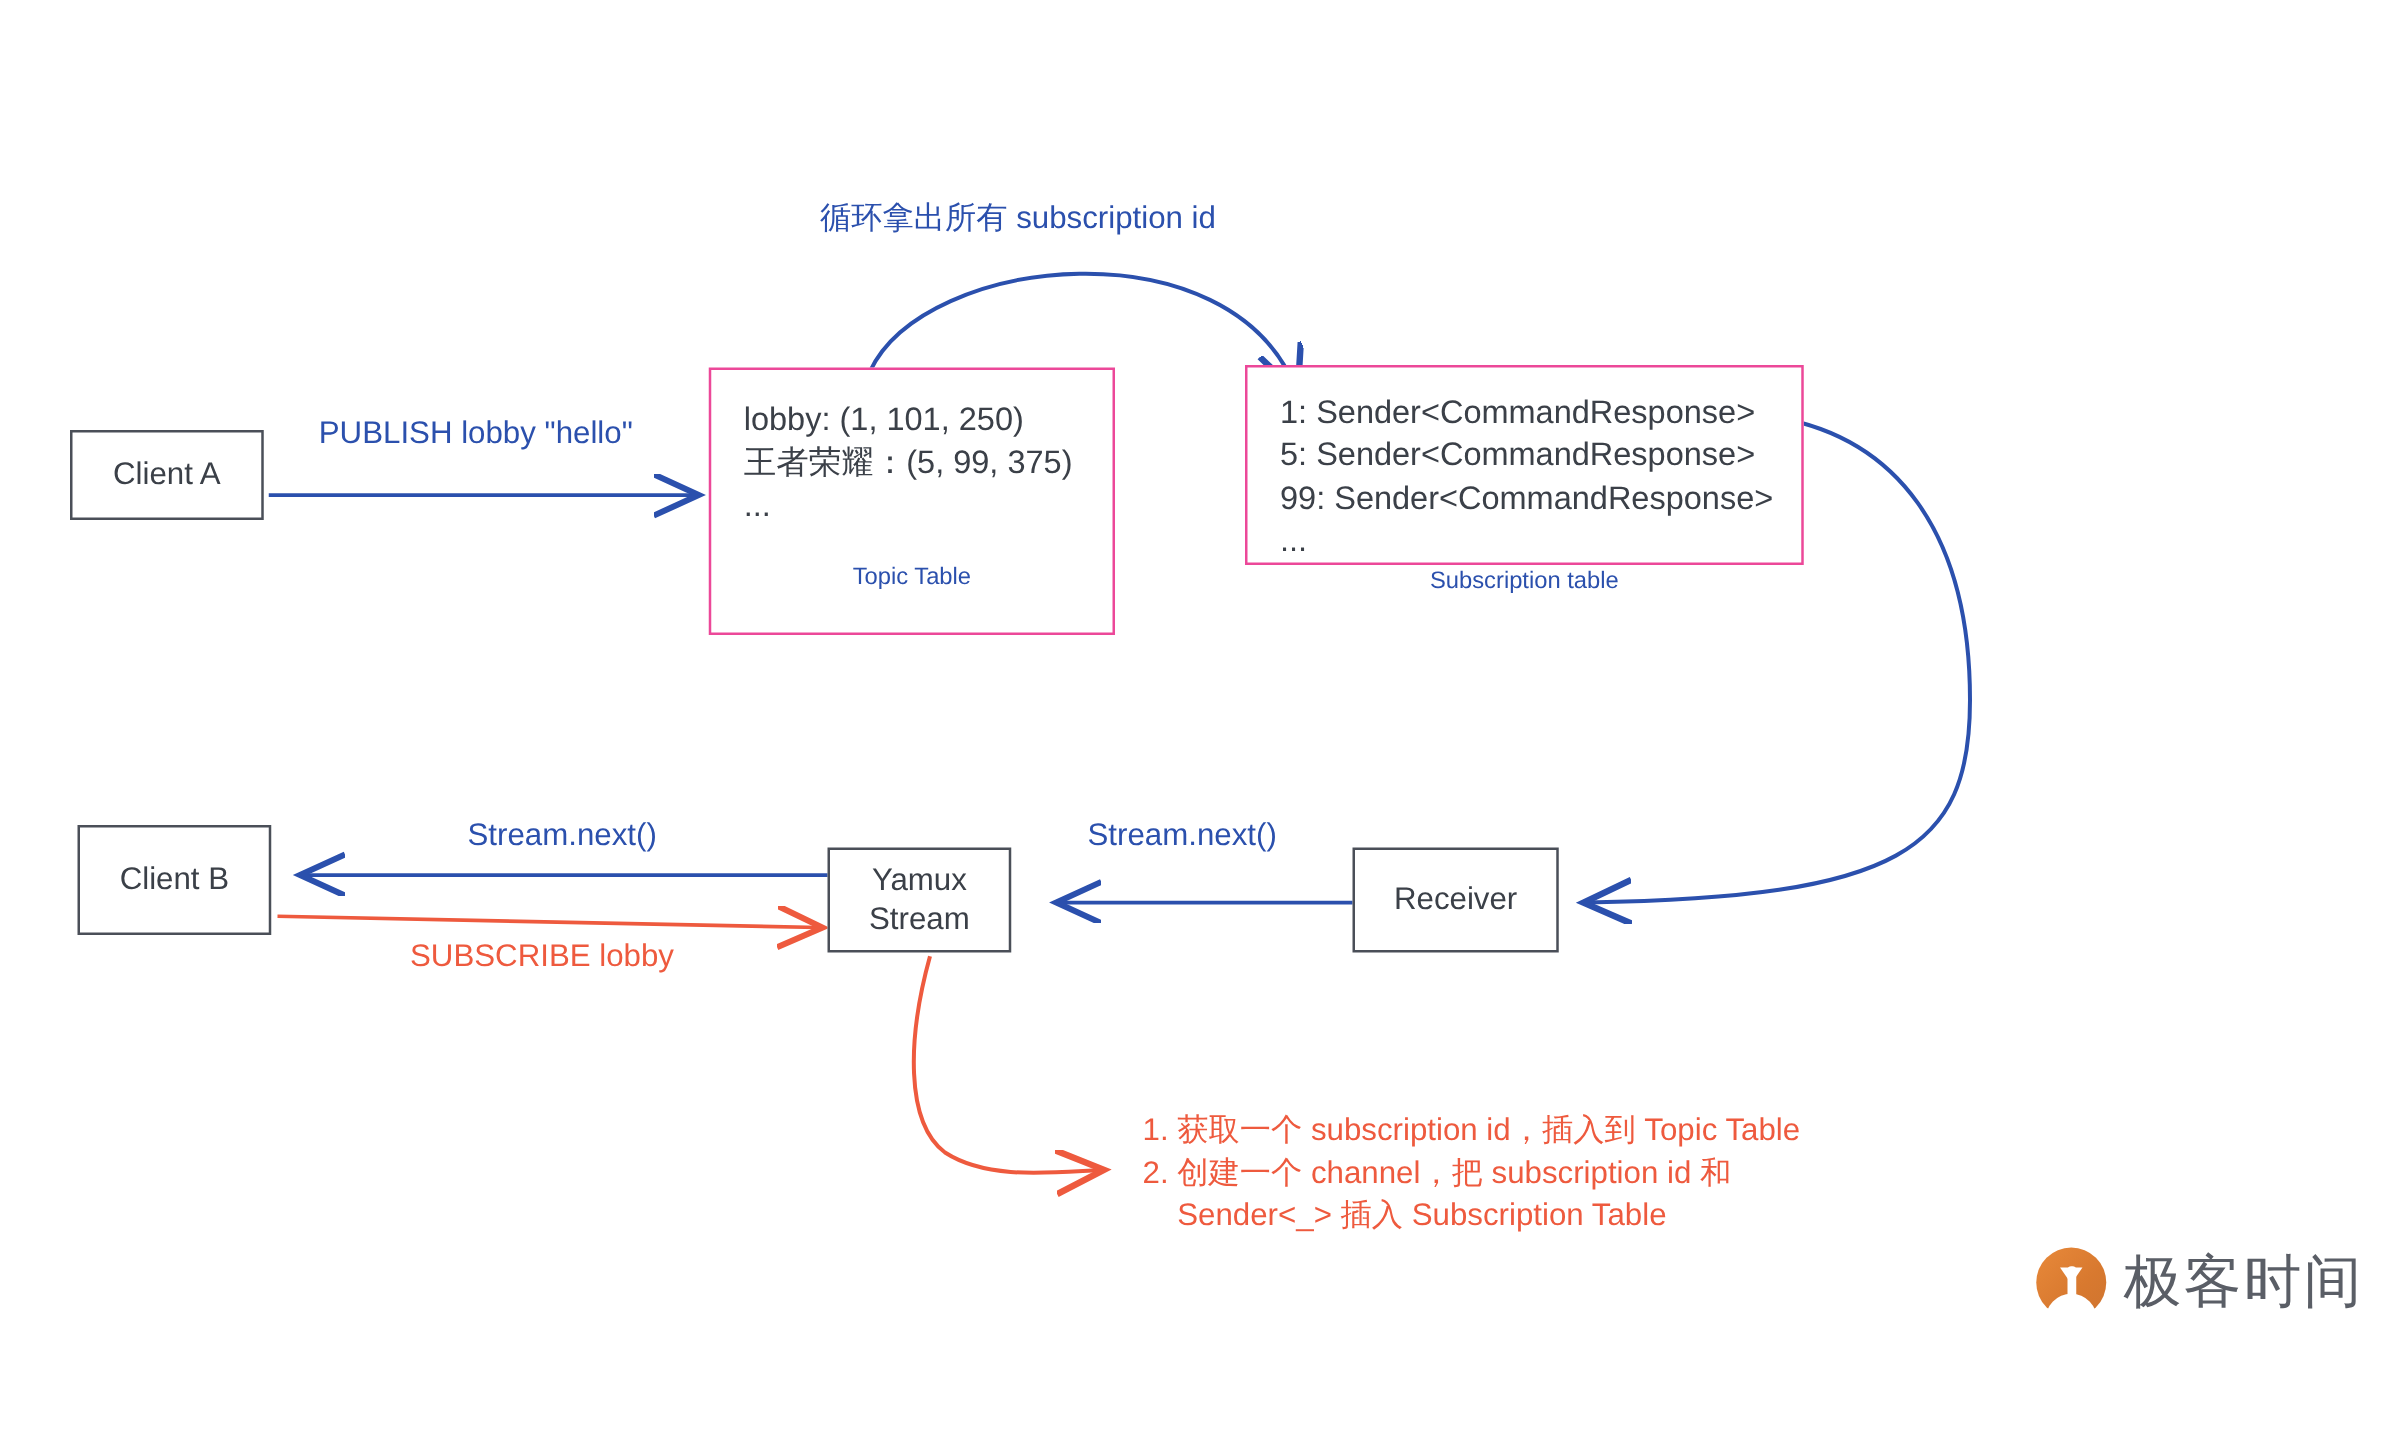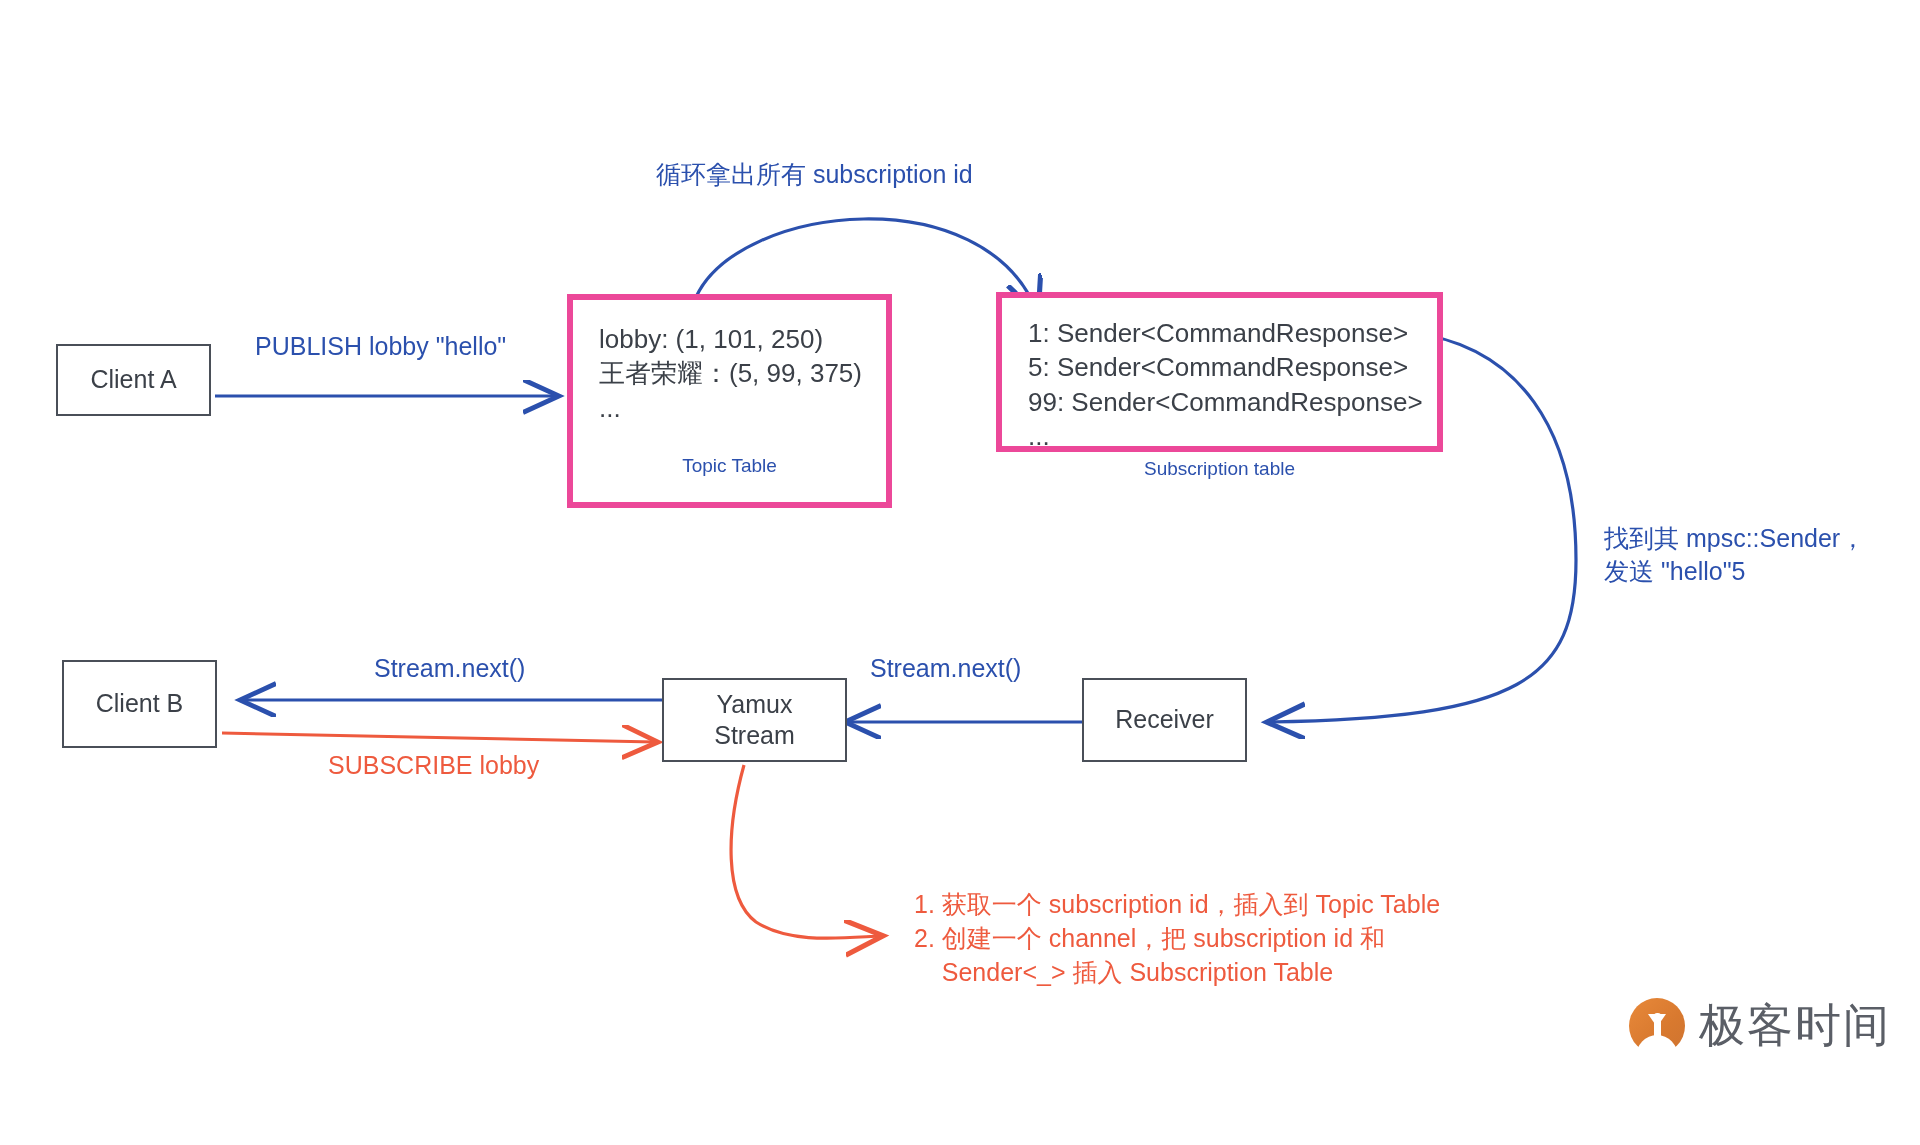--- a/index.html
+++ b/index.html
@@ -36,21 +36,21 @@
     justify-content: center;
     text-align: center;
     color: #3b4048;
     font-size: 25px;
     line-height: 1.25;
     white-space: pre-line;
   }
   .tablebox {
     position: absolute;
     box-sizing: border-box;
-    border: 6px solid #ec4899;
+    border: 2px solid #ec4899;
     background: #ffffff;
   }
   .table-rows {
     position: absolute;
     left: 26px;
     top: 22px;
     font-size: 26px;
     line-height: 1.32;
     color: #3b4048;
     white-space: pre;
@@ -176,21 +176,21 @@
   </svg>
 
   <div class="node" style="left:56px; top:344px; width:155px; height:72px;">
     <span>Client A</span>
   </div>
 
   <div class="node" style="left:62px; top:660px; width:155px; height:88px;">
     <span>Client B</span>
   </div>
 
-  <div class="node" style="left:662px; top:678px; width:185px; height:84px;text-align:center;">
+  <div class="node" style="left:662px; top:678px; width:147px; height:84px;text-align:center;">
     <span>Yamux
 Stream</span>
   </div>
 
   <div class="node" style="left:1082px; top:678px; width:165px; height:84px;">
     <span>Receiver</span>
   </div>
 
   <div class="tablebox" style="left:567px; top:294px; width:325px; height:214px;">
     <div class="table-rows">lobby: (1, 101, 250)
@@ -204,22 +204,20 @@
 5: Sender&lt;CommandResponse&gt;
 99: Sender&lt;CommandResponse&gt;
 ...</div>
     <div class="table-caption" style="top:160px;">Subscription table</div>
   </div>
 
   <div class="lbl" style="left:656px; top:158px;">循环拿出所有 subscription id</div>
 
   <div class="lbl" style="left:255px; top:330px;">PUBLISH lobby "hello"</div>
 
-  <div class="lbl" style="left:1604px; top:522px;">找到其 mpsc::Sender，
-发送 "hello"5</div>
 
   <div class="lbl" style="left:374px; top:652px;">Stream.next()</div>
 
   <div class="lbl" style="left:870px; top:652px;">Stream.next()</div>
 
   <div class="lbl-orange" style="left:328px; top:749px;">SUBSCRIBE lobby</div>
 
   <div class="lbl-orange" style="left:914px; top:888px;">1. 获取一个 subscription id，插入到 Topic Table
 2. 创建一个 channel，把 subscription id 和
     Sender&lt;_&gt; 插入 Subscription Table</div>

